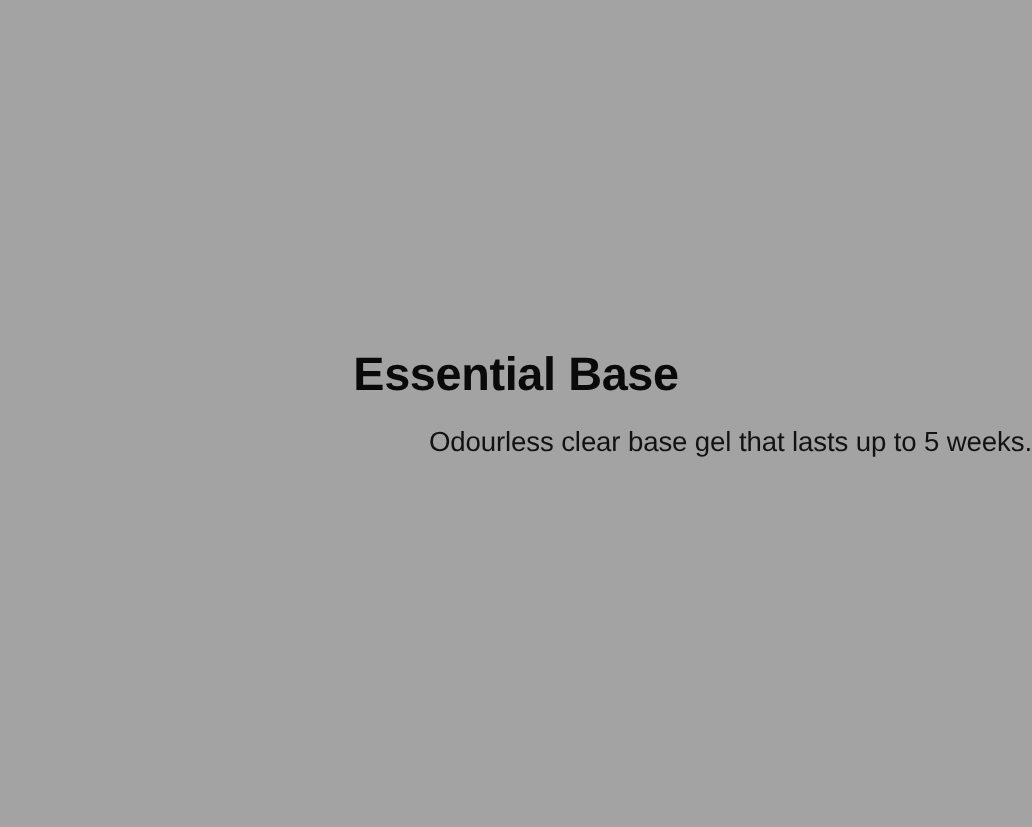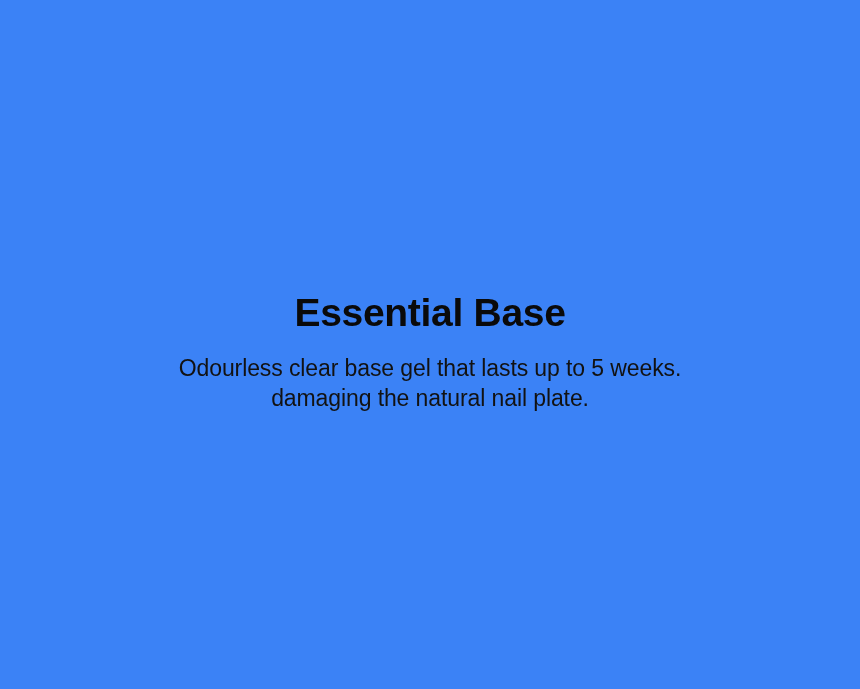--- a/index.html
+++ b/index.html
@@ -13,21 +13,21 @@
     background: #ffffff;
     font-family: "Liberation Sans", sans-serif;
     color: #000000;
     overflow: hidden;
   }
 
   .page {
     position: relative;
     width: 860px;
     height: 689px;
-    background: #3b82f6;
+    background: #a3a3a3;
     box-sizing: border-box;
   }
 
   .content-block {
     position: absolute;
     left: 0;
     top: 0;
     width: 860px;
     height: 689px;
     display: flex;
@@ -61,31 +61,31 @@
     font-size: 23px;
     font-weight: 400;
     line-height: 30px;
     letter-spacing: -0.1px;
     color: #121212;
   }
 
   .desc-line {
     display: block;
     white-space: nowrap;
+    text-align: right;
   }
 </style>
 </head>
 <body>
 
 <div class="page">
 
   <div class="content-block">
 
     <h1 class="product-title">Essential Base</h1>
 
     <div class="product-description">
       <span class="desc-line">Odourless clear base gel that lasts up to 5 weeks.</span>
-      <span class="desc-line">damaging the natural nail plate.</span>
     </div>
 
   </div>
 
 </div>
 
 </body></html>

